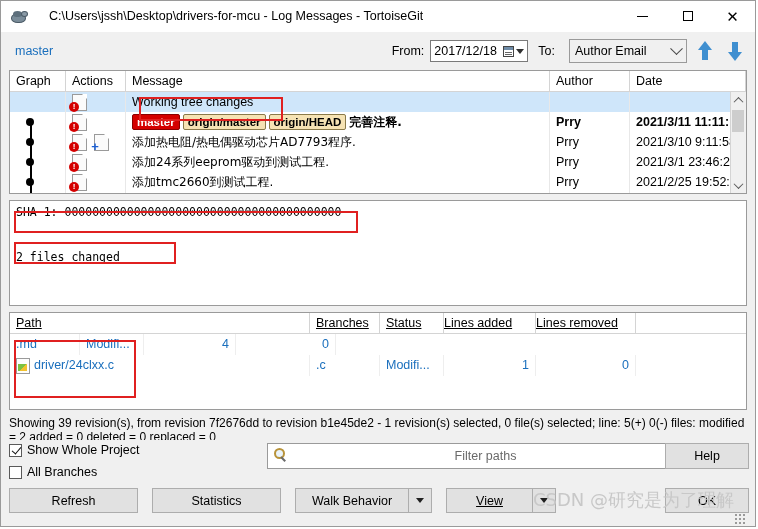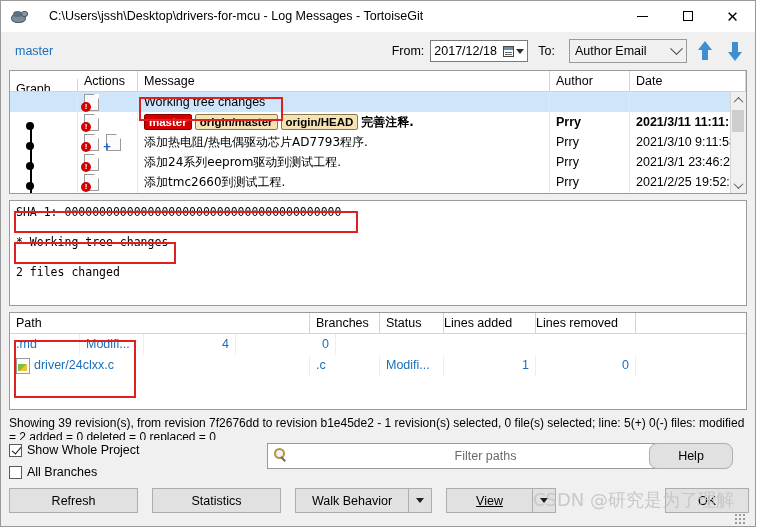--- a/index.html
+++ b/index.html
@@ -284,21 +284,21 @@
     font-size: 12.5px;
   }
   .lrow-head > div {
     border-right: 1px solid #d4d4d4;
     padding-left: 6px;
     line-height: 20px;
     box-sizing: border-box;
     white-space: nowrap;
     overflow: hidden;
   }
-  .c-graph { width: 68px; flex: 0 0 auto; margin-top: 8px; }
+  .c-graph { width: 56px; flex: 0 0 auto; }
   .c-act   { width: 60px; flex: 0 0 auto; }
   .c-msg   { flex: 1 1 auto; min-width: 0; }
   .c-auth  { width: 80px; flex: 0 0 auto; }
   .c-date  { width: 116px; flex: 0 0 auto; }
   .log-body { flex: 1 1 auto; position: relative; overflow: hidden; }
   .lrow {
     display: flex;
     height: 20px;
     font-size: 12.5px;
     align-items: center;
@@ -457,20 +457,21 @@
     border-bottom: 1px solid #d4d4d4;
     font-size: 12.5px;
     flex: 0 0 auto;
   }
   .frow-head > div {
     line-height: 20px;
     box-sizing: border-box;
     border-right: 1px solid #d4d4d4;
     white-space: nowrap;
     overflow: hidden;
+    text-decoration: underline;
   }
   .f-path { width: 300px; padding-left: 6px; flex: 0 0 auto; }
   .f-ext  { width: 70px; padding-left: 6px; flex: 0 0 auto; }
   .f-stat { width: 64px; padding-left: 6px; flex: 0 0 auto; }
   .f-add  { width: 92px; padding-right: 6px; text-align: left; flex: 0 0 auto; }
   .f-rem  { width: 100px; padding-right: 6px; text-align: left; flex: 0 0 auto; }
   .f-rest { flex: 1 1 auto; border-right: none !important; }
   .frow {
     display: flex;
     height: 21px;
@@ -582,22 +583,22 @@
     font-size: 12.5px;
     color: #000;
     display: flex;
     align-items: center;
     justify-content: center;
     box-sizing: border-box;
     white-space: nowrap;
   }
   .help-btn {
     position: absolute;
-    left: 640px; top: 3px;
-    width: 84px; height: 26px; border-radius: 8px;
+    left: 656px; top: 3px;
+    width: 84px; height: 26px;
   }
   .btnrow {
     position: absolute;
     left: 0; top: 48px;
     display: flex;
     align-items: center;
     gap: 14px;
   }
   .btn-wide { width: 129px; height: 25px; }
   .split {
@@ -823,21 +824,20 @@
         <div class="vs-btn">
             <span class="vs-arrow-dn"></span>
           </div>
       </div>
     </div>
   </div>
 
   <div class="msgpanel">
     <div>SHA-1: 0000000000000000000000000000000000000000</div>
     <div>&nbsp;</div>
-    <div>* Working tree changes</div>
     <div>&nbsp;</div>
     <div>2 files changed</div>
   </div>
 
   <div class="filelist">
     <div class="frow-head">
       <div class="f-path">Path</div>
       <div class="f-ext">Branches</div>
       <div class="f-stat">Status</div>
       <div class="f-add">Lines added</div>

